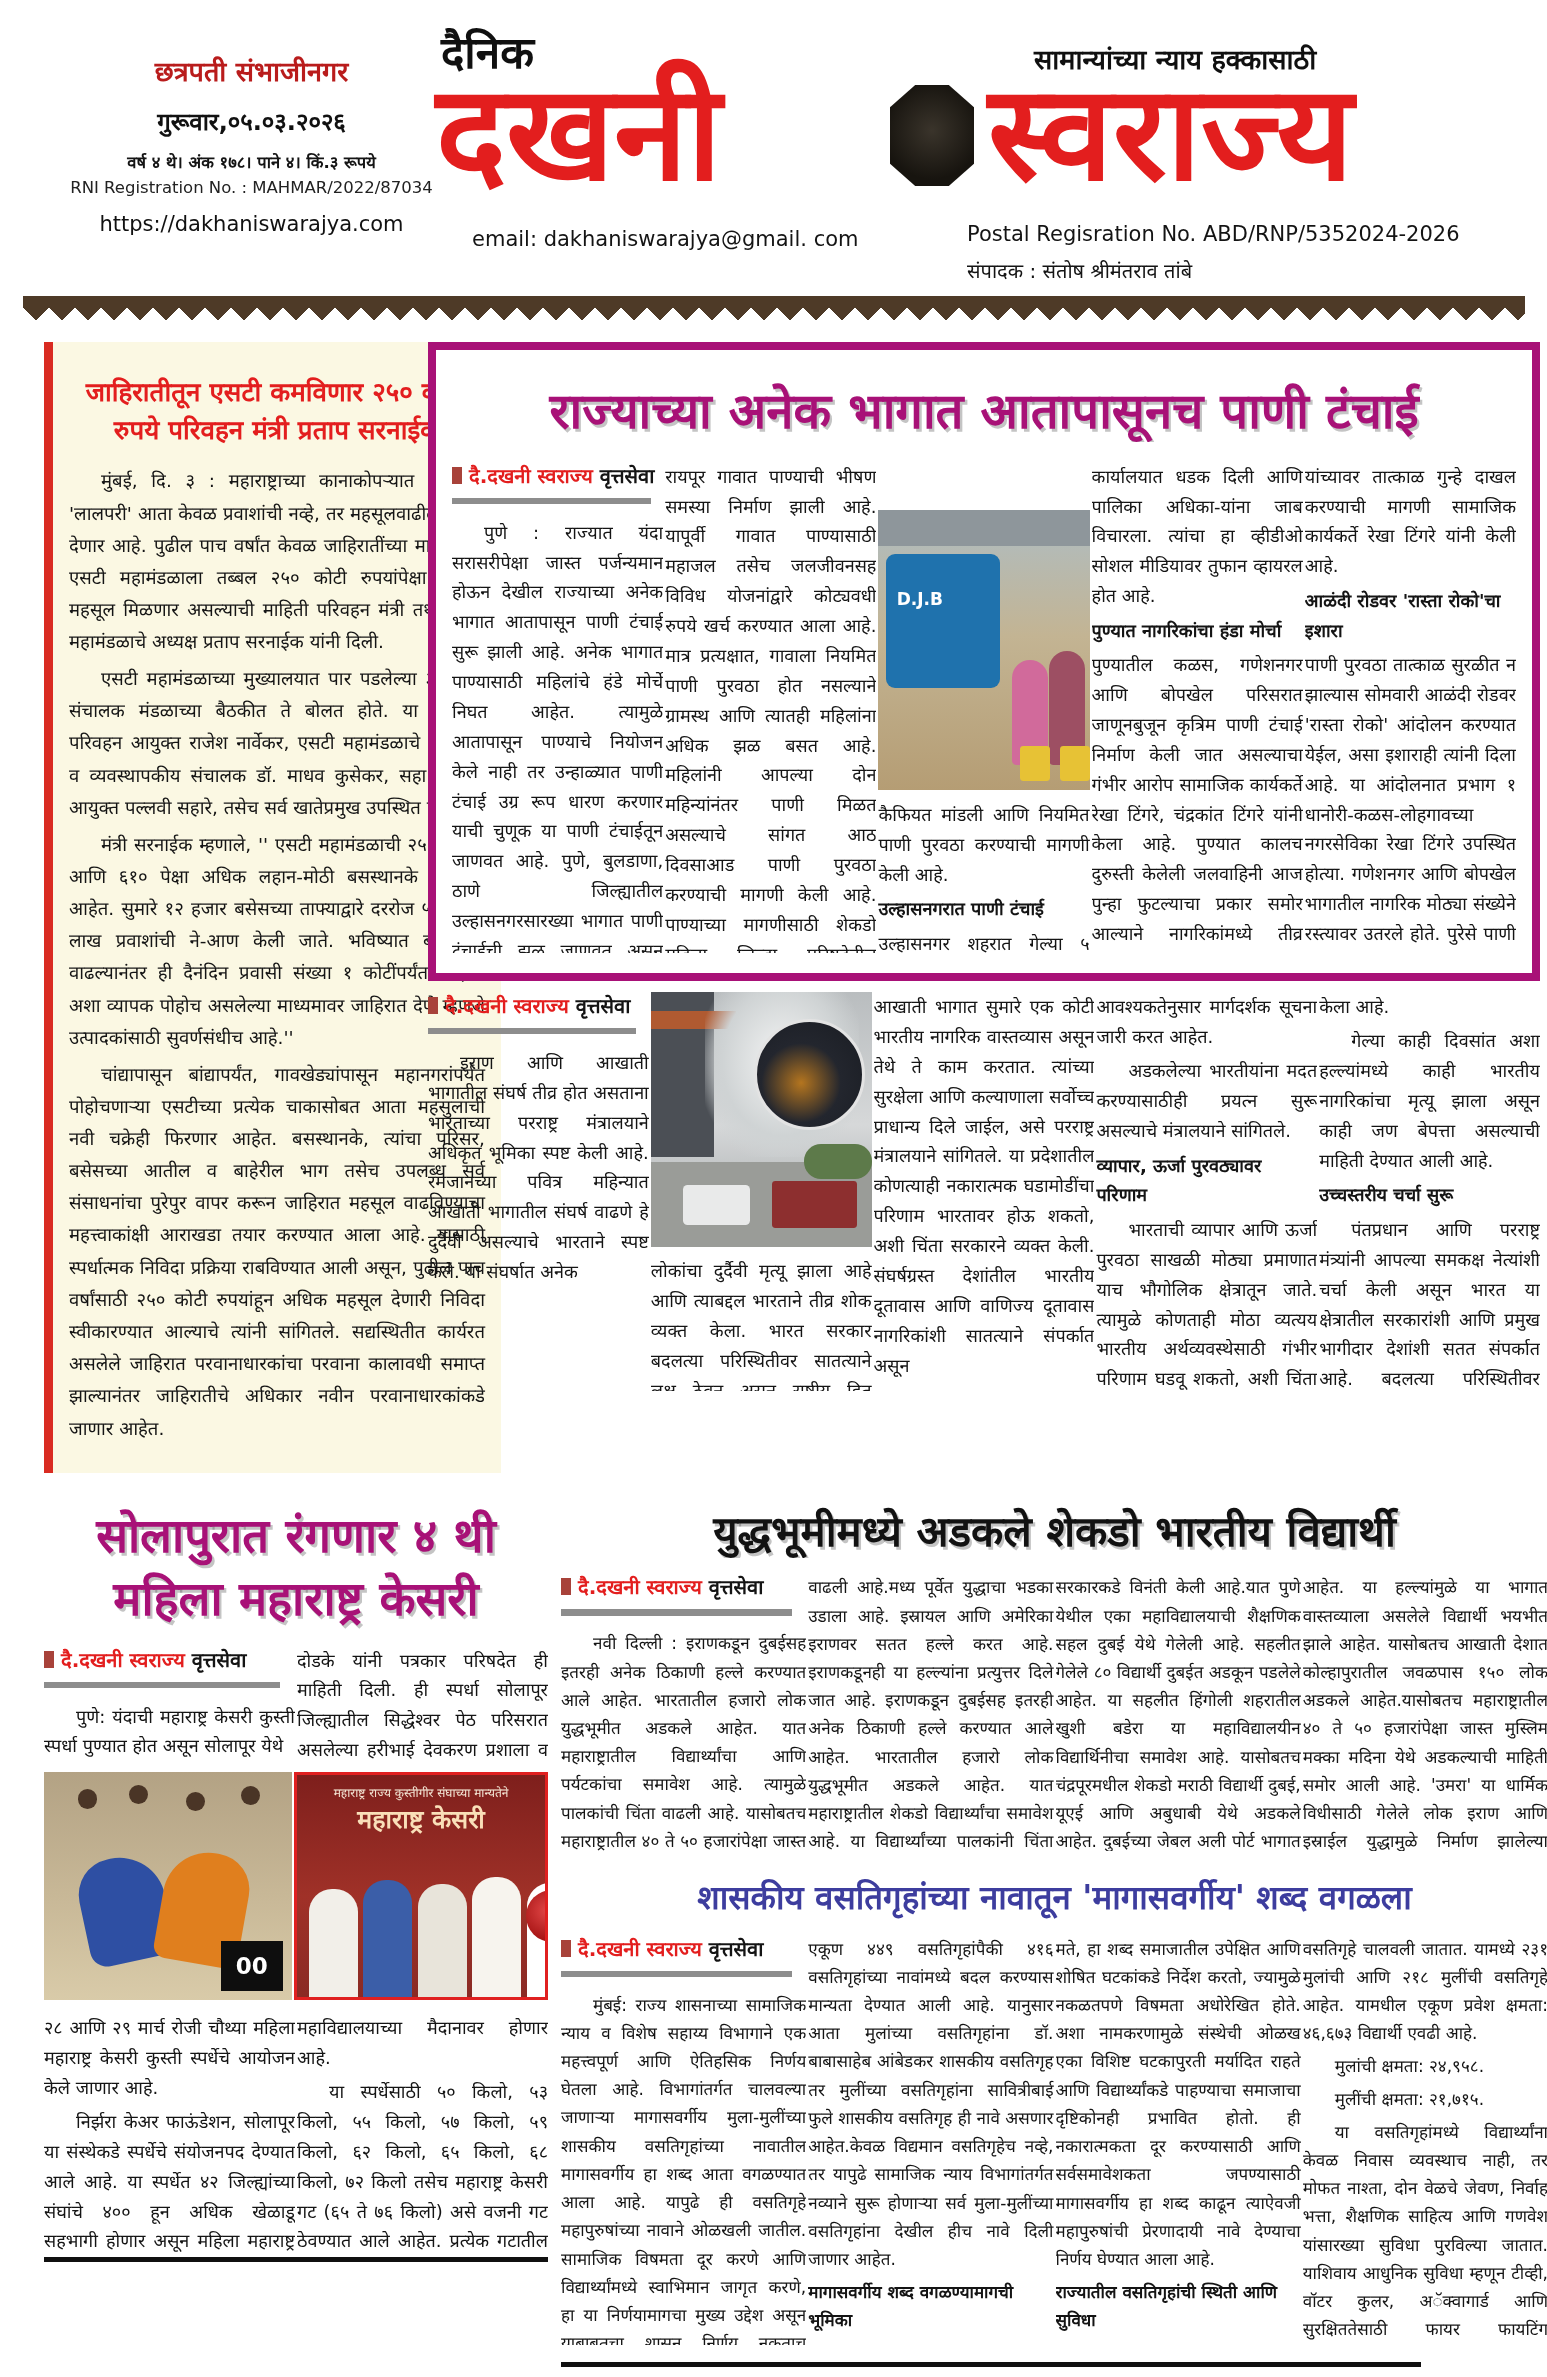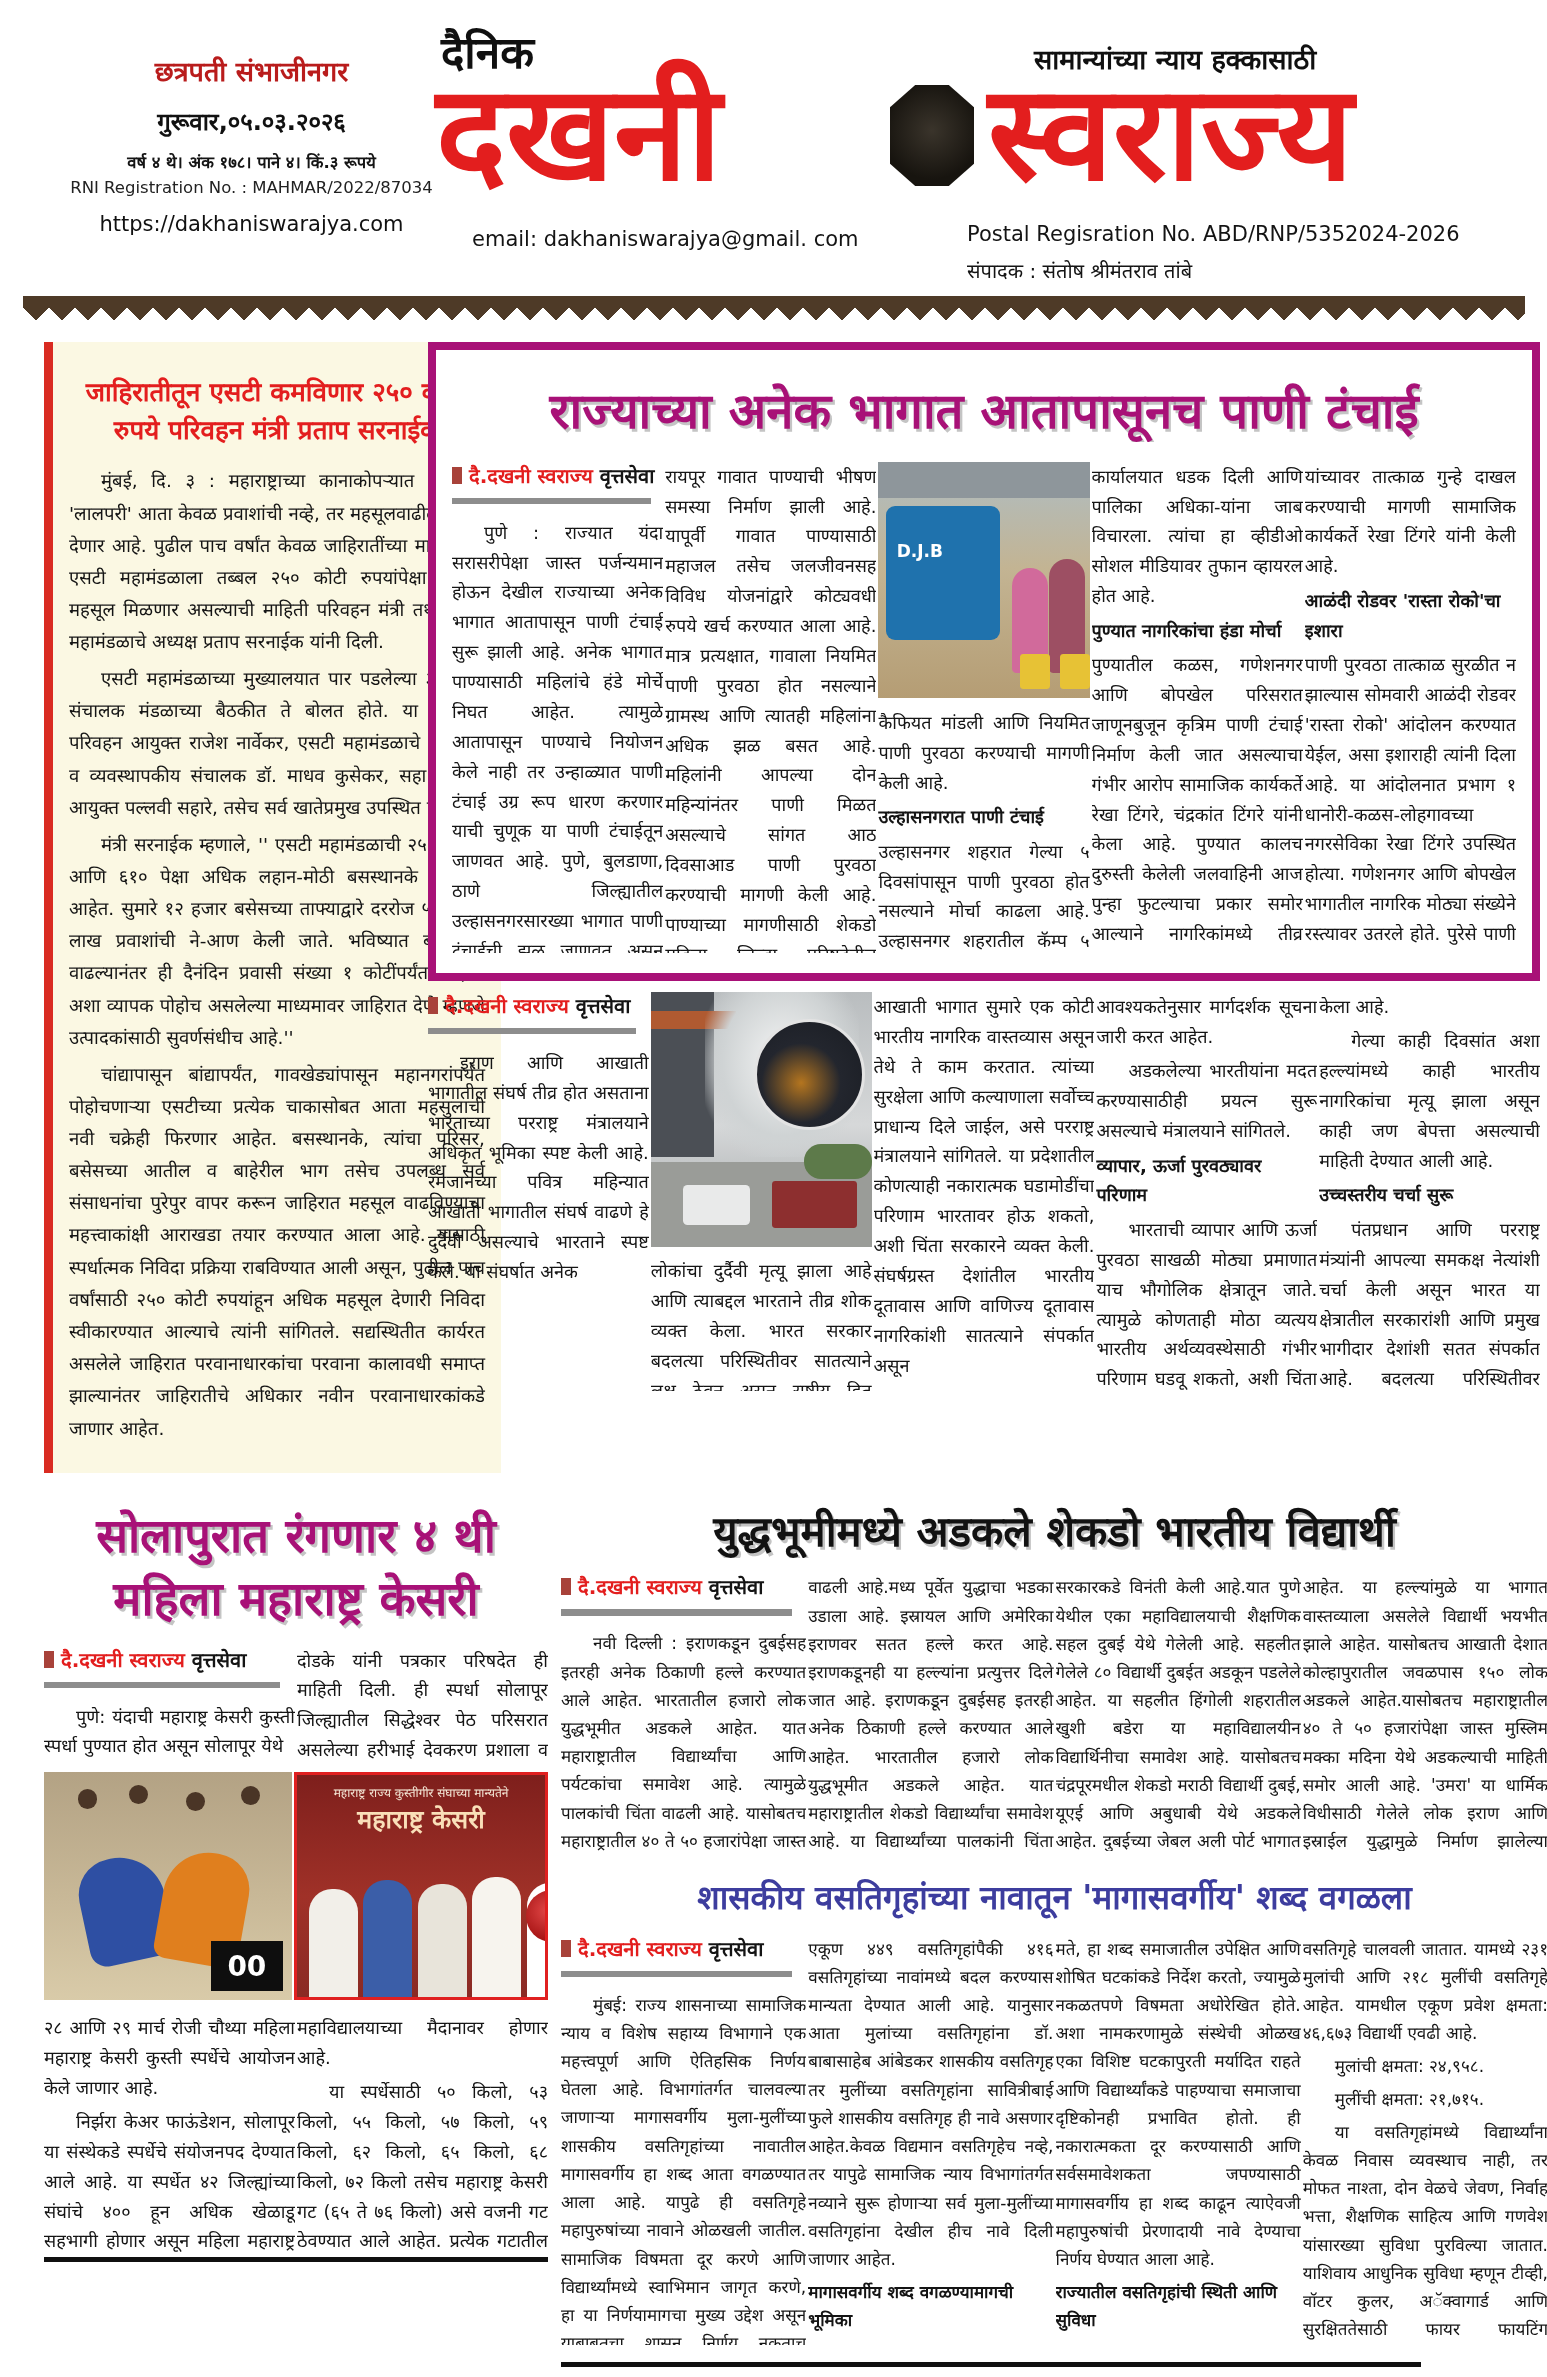--- a/index.html
+++ b/index.html
@@ -48,21 +48,21 @@
   .art-st .para{font-size:18.5px;line-height:1.74;}
 
   
   .box-water{left:428px;top:342px;width:1112px;height:639px;border:8px solid #a81177;
              box-sizing:border-box;padding:24px 16px;overflow:hidden;background:#fff;}
   .water-headline{font-size:49px;font-weight:700;color:#a81177;text-align:center;white-space:nowrap;
                   overflow:hidden;margin:2.3px 0 19.4px;}
   .box-water .cols{height:491px;}
 
   
-  .photo-water{height:236px;margin-bottom:10.3px;background:linear-gradient(180deg,#aebdc4 0%,#c3b493 45%,#b59d74 100%);}
+  .photo-water{height:280px;margin-bottom:10.3px;background:linear-gradient(180deg,#aebdc4 0%,#c3b493 45%,#b59d74 100%);margin-top:48px;}
   .pw-bridge{position:absolute;top:0;left:0;right:0;height:36px;background:#8e969b;}
   .pw-tanker{position:absolute;left:8px;top:44px;width:114px;height:134px;background:#1f72ad;border-radius:9px;}
   .pw-tanker span{display:block;color:#fff;font-size:17px;font-weight:700;padding:35px 0 0 10.3px;}
   .pw-p{position:absolute;bottom:25px;width:36px;height:105px;border-radius:18px 18px 4.6px 4.6px;}
   .pw-can{position:absolute;bottom:9px;width:30px;height:35px;background:#e7c235;border-radius:3.4px;}
 
   
   .art-gulf{left:428px;top:992px;width:1112px;height:506px;box-sizing:border-box;overflow:hidden;}
   .gulf-headline{font-size:32px;font-weight:700;color:#e31e1e;text-align:center;white-space:nowrap;
                  overflow:hidden;margin:8px 0 17px;}
@@ -84,22 +84,22 @@
   .kesari-headline{font-size:47px;line-height:1.35;font-weight:700;color:#a81177;text-align:center;
                    white-space:nowrap;overflow:hidden;margin:5.7px 0 15px;}
   .kesari-toprow{height:121px;}
   .kesari-photos{display:flex;gap:2.3px;height:228px;margin:5.7px 0 12.5px;}
   .photo-wrestle{flex:1;background:linear-gradient(180deg,#b3a284 0%,#c8b897 55%,#d9cba9 100%);}
   .wr-head{position:absolute;border-radius:50%;background:#4a3526;}
   .wr-blue{position:absolute;left:38px;bottom:38px;width:85px;height:105px;background:#2e4fa3;
            border-radius:36px 46px 12.5px 17px;transform:rotate(-12deg);}
   .wr-orange{position:absolute;left:117px;bottom:36px;width:85px;height:112px;background:#e07f1e;
              border-radius:46px 36px 17px 12.5px;transform:rotate(10deg);}
-  .wr-score{position:absolute;right:9px;bottom:9px;width:72px;height:50px;background:#0e0e0e;color:#fff;
-            font-size:28px;font-weight:700;display:flex;align-items:center;justify-content:center;}
+  .wr-score{position:absolute;right:9px;bottom:9px;width:62px;height:50px;background:#0e0e0e;color:#fff;
+            font-size:23px;font-weight:700;display:flex;align-items:center;justify-content:center;}
   .photo-felic{flex:1;border:3.4px solid #e02020;box-sizing:border-box;
                background:linear-gradient(180deg,#7e1f1c 0%,#a03128 55%,#8a2a24 100%);}
   .pf-banner{position:absolute;top:9px;left:0;right:0;text-align:center;color:#f6e9d8;}
   .pf-banner .l1{font-size:12px;display:block;}
   .pf-banner .l2{font-size:25px;font-weight:700;display:block;color:#f9dfb9;}
   .pf-person{position:absolute;bottom:0;width:49px;height:108px;border-radius:23px 23px 0 0;}
   .pf-bouquet{position:absolute;left:229px;bottom:55px;width:52px;height:52px;border-radius:50%;
               background:radial-gradient(circle at 40% 40%,#e04545 0%,#a31212 70%);}
   .kesari-botrow{height:255px;}
 

